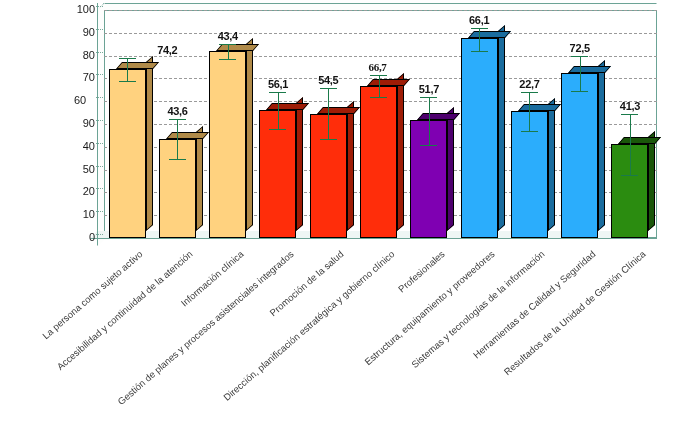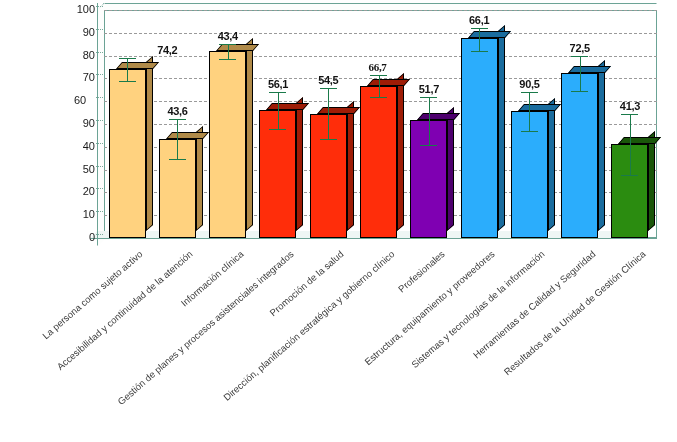--- a/index.html
+++ b/index.html
@@ -203,21 +203,21 @@
       <div class="err-cap" style="left: 470.545px; top: 51.04px; border-top-color: rgb(26, 122, 74);"></div>
       <div class="vlabel" style="left: 469.045px; top: 14.24px;">66,1</div>
       <div class="bar-group" style="left: 510.818px; top: 111.46px; width: 37px; height: 126.54px;">
         <div class="bar-side" style="left: 37px; height: 126.54px; background: rgb(26, 108, 158);"></div>
         <div class="bar-top" style="left: 7px; top: -7px; background: rgb(26, 108, 158);"></div>
         <div class="bar-face" style="height: 126.54px; background: rgb(43, 173, 252);"></div>
       </div>
       <div class="err" style="left: 529.318px; top: 92.08px; height: 38.988px; border-left-color: rgb(26, 122, 74);"></div>
       <div class="err-cap" style="left: 520.818px; top: 92.08px; border-top-color: rgb(26, 122, 74);"></div>
       <div class="err-cap" style="left: 520.818px; top: 131.068px; border-top-color: rgb(26, 122, 74);"></div>
-      <div class="vlabel" style="left: 519.318px; top: 78.08px;">90,5</div>
+      <div class="vlabel" style="left: 519.318px; top: 78.08px;">22,7</div>
       <div class="bar-group" style="left: 561.091px; top: 72.7px; width: 37px; height: 165.3px;">
         <div class="bar-side" style="left: 37px; height: 165.3px; background: rgb(26, 108, 158);"></div>
         <div class="bar-top" style="left: 7px; top: -7px; background: rgb(26, 108, 158);"></div>
         <div class="bar-face" style="height: 165.3px; background: rgb(43, 173, 252);"></div>
       </div>
       <div class="err" style="left: 579.591px; top: 55.6px; height: 35.34px; border-left-color: rgb(26, 122, 74);"></div>
       <div class="err-cap" style="left: 571.091px; top: 55.6px; border-top-color: rgb(26, 122, 74);"></div>
       <div class="err-cap" style="left: 571.091px; top: 90.94px; border-top-color: rgb(26, 122, 74);"></div>
       <div class="vlabel" style="left: 569.591px; top: 41.6px;">72,5</div>
       <div class="bar-group" style="left: 611.364px; top: 143.836px; width: 37px; height: 94.164px;">

